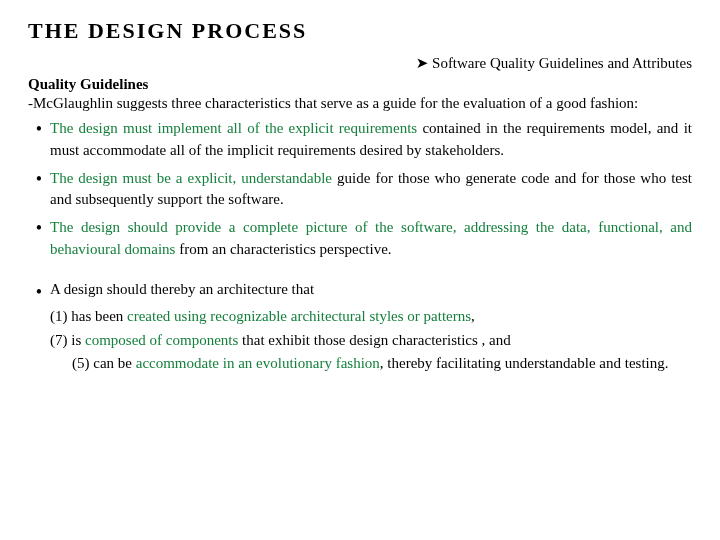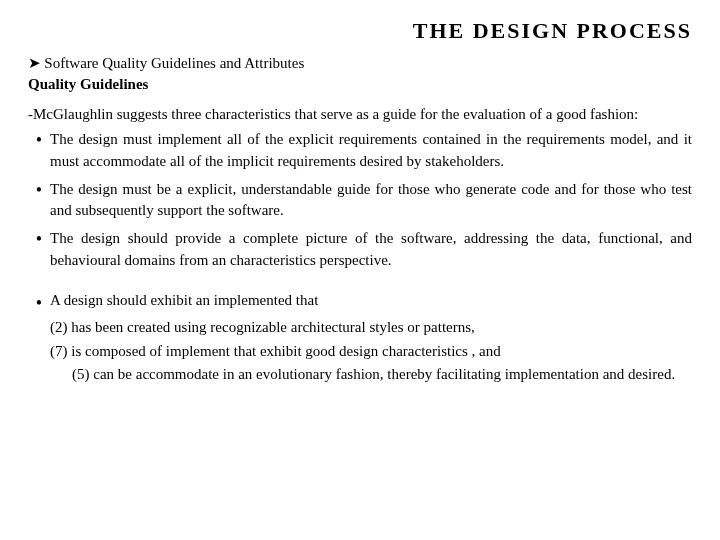--- a/index.html
+++ b/index.html
@@ -6,32 +6,33 @@
     body {
       background: #fff;
       font-family: 'Times New Roman', Times, serif;
       font-size: 15px;
       color: #000;
       width: 720px;
       min-height: 540px;
       padding: 18px 28px 18px 28px;
     }
     .title {
-      text-align: right;
+      text-align: left;
       font-size: 22px;
       font-weight: bold;
       letter-spacing: 2px;
       margin-bottom: 10px;
     }
     .bullet-intro {
       margin-bottom: 4px;
+      text-align: right;
     }
     .section-heading {
       font-weight: bold;
-      margin-bottom: 13px;
+      margin-bottom: 2px;
     }
     .mcg-para {
       text-align: justify;
       margin-bottom: 6px;
     }
     .bullet-list {
       list-style: none;
       margin-left: 0;
       margin-bottom: 6px;
     }
@@ -44,21 +45,21 @@
     .bullet-dot {
       min-width: 22px;
       font-size: 18px;
       line-height: 1.3;
       text-align: center;
     }
     .bullet-text {
       flex: 1;
       line-height: 1.45;
     }
-    .red { color: #000000; }
+    .red { color: #15803d; }
     .divider {
       height: 10px;
     }
     .arch-section {
       margin-top: 4px;
     }
     .arch-bullet {
       display: flex;
       align-items: flex-start;
       margin-bottom: 2px;
@@ -107,31 +108,31 @@
       <span class="red">The design should provide a complete picture of the software, addressing the data, functional, and behavioural domains</span><span> from an characteristics perspective.</span>
     </span>
   </li>
 </ul>
 
 <div class="divider"></div>
 
 <div class="arch-section">
   <div class="arch-bullet">
     <span class="bullet-dot">•</span>
-    <span>A design should exhibit an implemented that</span>
+    <span>A design should thereby an architecture that</span>
   </div>
   <div class="arch-indent">
     <p>
-      <span>(2) has been</span>
+      <span>(1) has been</span>
       <span class="red">created using  recognizable  architectural styles or patterns</span><span>,</span>
     </p>
     <p>
       <span>(7) is</span>
-      <span class="red">composed of implement</span><span> that exhibit good design characteristics , and</span>
+      <span class="red">composed of components</span><span> that exhibit those design characteristics , and</span>
     </p>
     <p>
       <span class="indent-inner">
         <span>(5) can be</span>
-        <span class="red">accommodate in an evolutionary fashion</span><span>, thereby facilitating implementation and desired.</span>
+        <span class="red">accommodate in an evolutionary fashion</span><span>, thereby facilitating understandable and testing.</span>
       </span>
     </p>
   </div>
 </div>
 
 </body></html>

